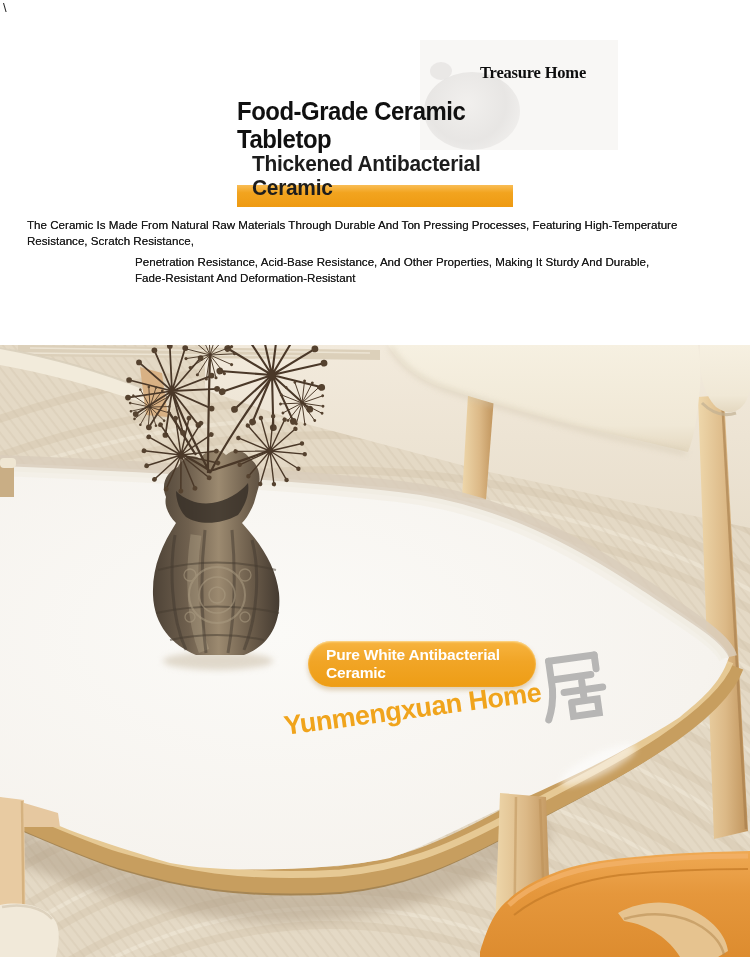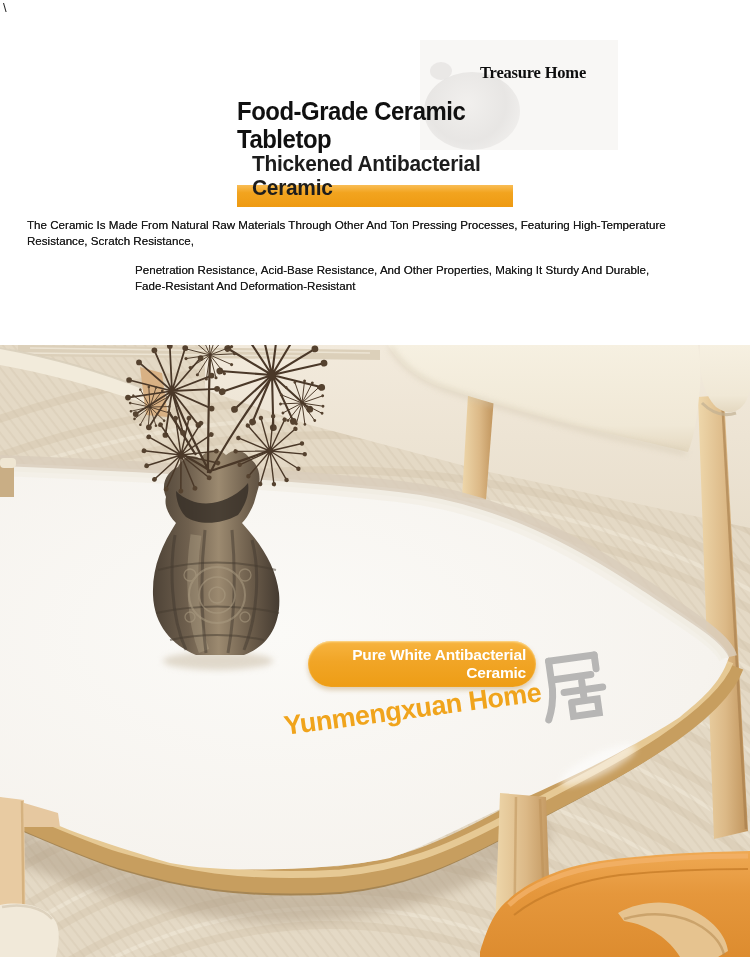--- a/index.html
+++ b/index.html
@@ -13,25 +13,25 @@
   #ghost-knob{left:430px;top:62px;width:22px;height:18px;border-radius:50%;background:#e6e4e2;opacity:.8;}
   #brand{left:480px;top:63px;font-size:16.5px;font-weight:700;color:#0d0d0d;letter-spacing:-0.2px;white-space:nowrap;font-family:Liberation Serif, serif;}
   #title{left:237px;top:97px;width:300px;font-size:26px;line-height:1.08;font-weight:700;color:#101010;
          letter-spacing:-0.5px;transform:scaleX(.92);transform-origin:left top;}
   #subtitle{left:252px;top:152px;width:268px;font-size:22px;line-height:1.1;font-weight:700;color:#1d1d1d;
          letter-spacing:-0.3px;transform:scaleX(.95);transform-origin:left top;z-index:3;}
   #hl-bar{left:237px;top:185px;width:276px;height:22px;z-index:2;
          background:linear-gradient(180deg,#f9bd55 0%,#f2a41f 35%,#ee9a12 100%);}
   .para{font-size:11.6px;line-height:1.35;font-weight:400;color:#1c1c1c;text-shadow:0 0 .4px #333;letter-spacing:0px;}
   #para1{left:27px;top:217px;width:700px;}
-  #para2{left:135px;top:262px;width:522px;}
+  #para2{left:135px;top:254px;width:522px;}
   #photo{left:0;top:345px;width:750px;height:612px;}
   #badge{left:308px;top:641px;width:228px;height:46px;border-radius:23px;z-index:5;
          background:linear-gradient(180deg,#f7b440 0%,#f1a526 45%,#ee9d15 100%);
-         box-shadow:0 3px 5px rgba(150,95,0,.28), inset 0 1px 2px rgba(255,230,170,.8);text-align:right;}
+         box-shadow:0 3px 5px rgba(150,95,0,.28), inset 0 1px 2px rgba(255,230,170,.8);}
   #badge-label{position:absolute;left:18px;top:5px;width:200px;font-size:15.5px;line-height:1.15;
          font-weight:700;color:#ffffff;letter-spacing:-0.2px;}
   #wm-text{left:283px;top:694px;width:260px;font-size:27px;font-weight:700;color:#f0a41c;
          letter-spacing:-0.5px;transform:rotate(-7.5deg);transform-origin:center;z-index:5;white-space:nowrap;}
   #wm-char{left:538px;top:646px;z-index:5;opacity:.72;transform:rotate(-8deg);}
 </style>
 </head>
 <body>
 
 <div id="stage">
@@ -39,21 +39,21 @@
   <div class="abs" id="stray-mark">\</div>
 
   <div class="abs" id="ghost-rect"></div>
   <div class="abs" id="ghost-pot"></div>
   <div class="abs" id="ghost-knob"></div>
 
   <div class="abs" id="brand">Treasure Home</div>
   <div class="abs" id="hl-bar"></div>
   <div class="abs" id="title">Food-Grade Ceramic Tabletop</div>
   <div class="abs" id="subtitle">Thickened Antibacterial Ceramic</div>
-  <div class="abs para" id="para1">The Ceramic Is Made From Natural Raw Materials Through Other And Ton Pressing Processes, Featuring High-Temperature Resistance, Scratch Resistance,</div>
+  <div class="abs para" id="para1">The Ceramic Is Made From Natural Raw Materials Through Durable And Ton Pressing Processes, Featuring High-Temperature Resistance, Scratch Resistance,</div>
   <div class="abs para" id="para2">Penetration Resistance, Acid-Base Resistance, And Other Properties, Making It Sturdy And Durable, Fade-Resistant And Deformation-Resistant</div>
 
   <svg class="abs" id="photo" viewBox="0 0 750 612">
     <defs>
       <linearGradient id="wallG" x1="0" y1="0" x2="0" y2="1">
         <stop offset="0" stop-color="#f2eadc"></stop>
           <stop offset="1" stop-color="#e8decc"></stop>
       </linearGradient>
       <radialGradient id="tableG" cx="0.38" cy="0.42" r="0.85">
         <stop offset="0" stop-color="#fbfaf7"></stop>

